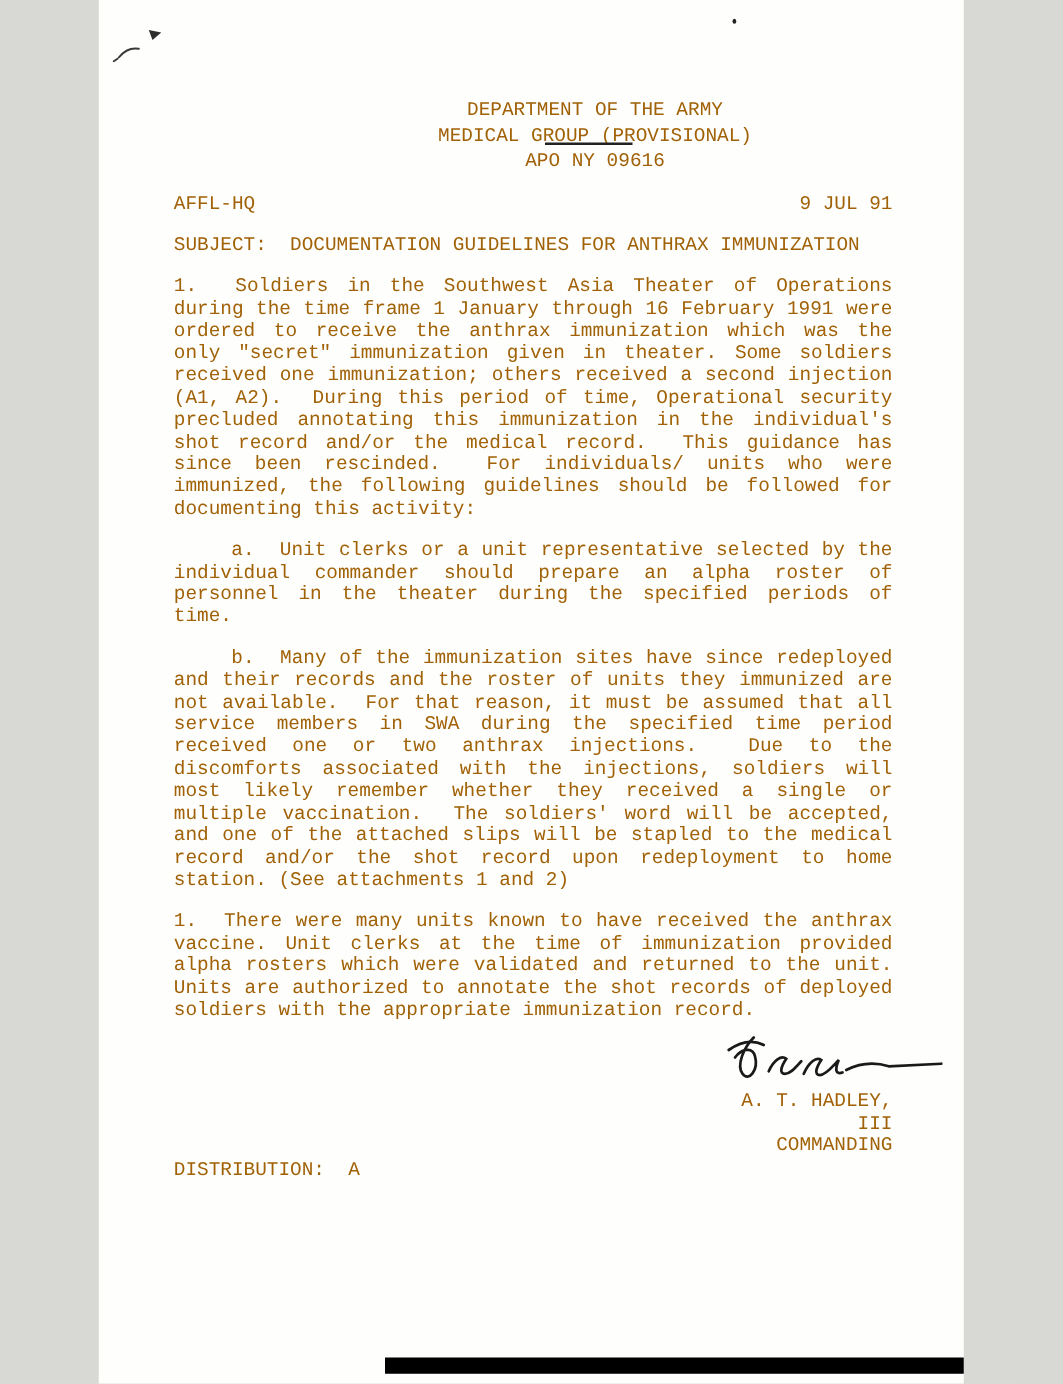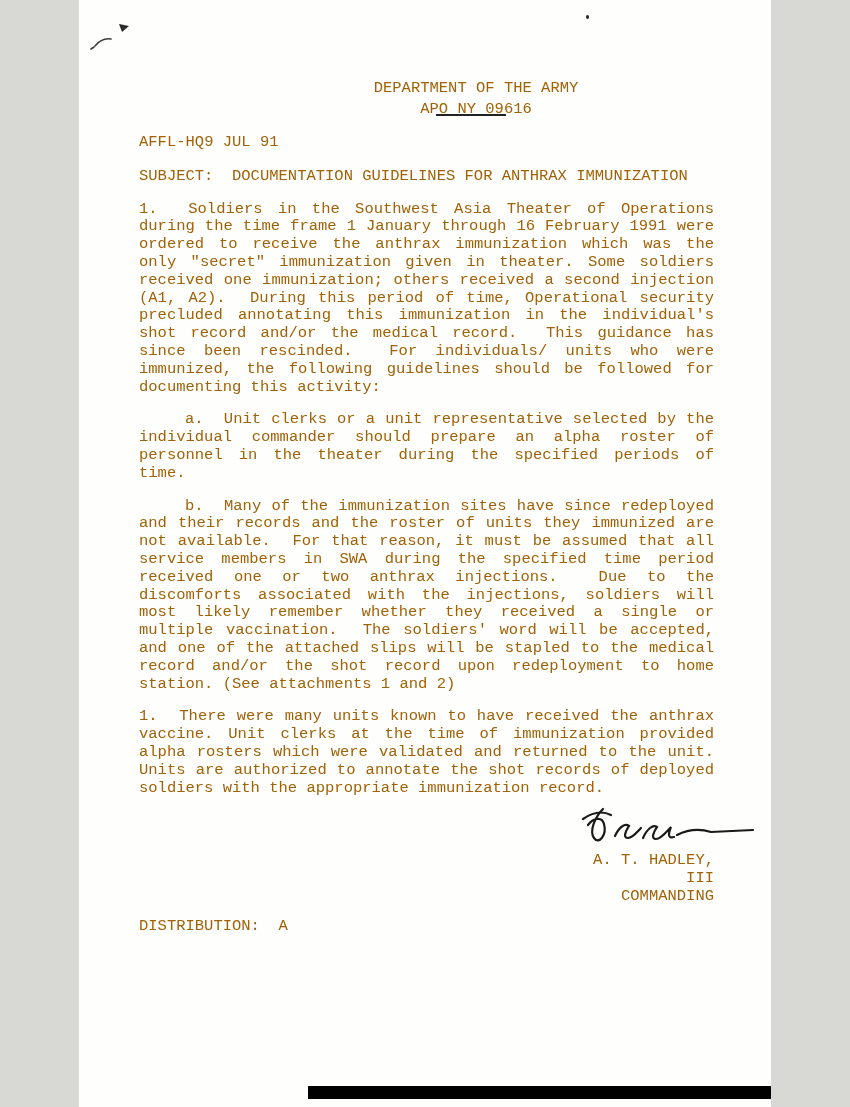--- a/index.html
+++ b/index.html
@@ -23,20 +23,21 @@
     padding: 78px 57px 0 60px;
   }
   .letterhead {
     width: 420px;
     margin-left: 127px;
     text-align: center;
     line-height: 20.5px;
   }
   .meta-row {
     display: flex;
+    justify-content: space-between;
     margin-top: 15px;
     white-space: pre-wrap;
   }
   .meta-row .date {
   }
   .subject {
     margin-top: 16px;
     white-space: pre-wrap;
   }
   p.para {
@@ -51,21 +52,21 @@
     margin-left: 452px;
     margin-top: 8px;
     text-align: right;
   }
   .sig-scrawl {
     display: block;
     margin-left: -12px;
     margin-bottom: 1px;
   }
   .distribution {
-    margin-top: 12px;
+    margin-top: 2px;
     white-space: pre-wrap;
   }
   .handwritten-underline {
     position: absolute;
     left: 357px;
     top: 114px;
     width: 70px;
     height: 2px;
     background: #222;
   }
@@ -105,20 +106,21 @@
     <path d="M32 6 l10 2 l-7 6 z" fill="#2d2d2d"></path>
   </svg>
   <div class="scan-speck"></div>
 
   <div class="handwritten-underline"></div>
 
   <div class="content">
 
     <div class="letterhead">
       <div>DEPARTMENT OF THE ARMY</div>
+      <div>MEDICAL GROUP (PROVISIONAL)</div>
       <div>APO NY 09616</div>
     </div>
 
     <div class="meta-row">
       <span>AFFL-HQ</span>
       <span class="date">9 JUL 91</span>
     </div>
 
     <div class="subject">SUBJECT:  DOCUMENTATION GUIDELINES FOR ANTHRAX IMMUNIZATION</div>
 

